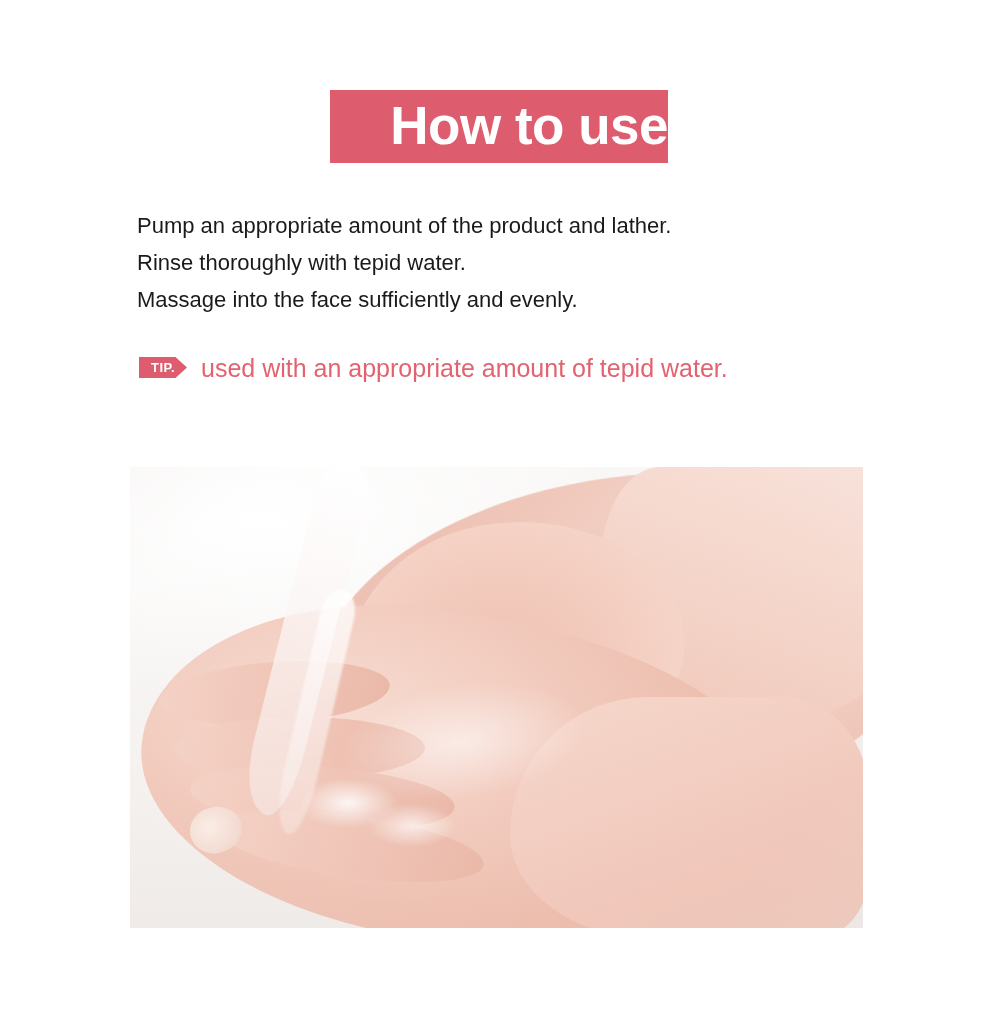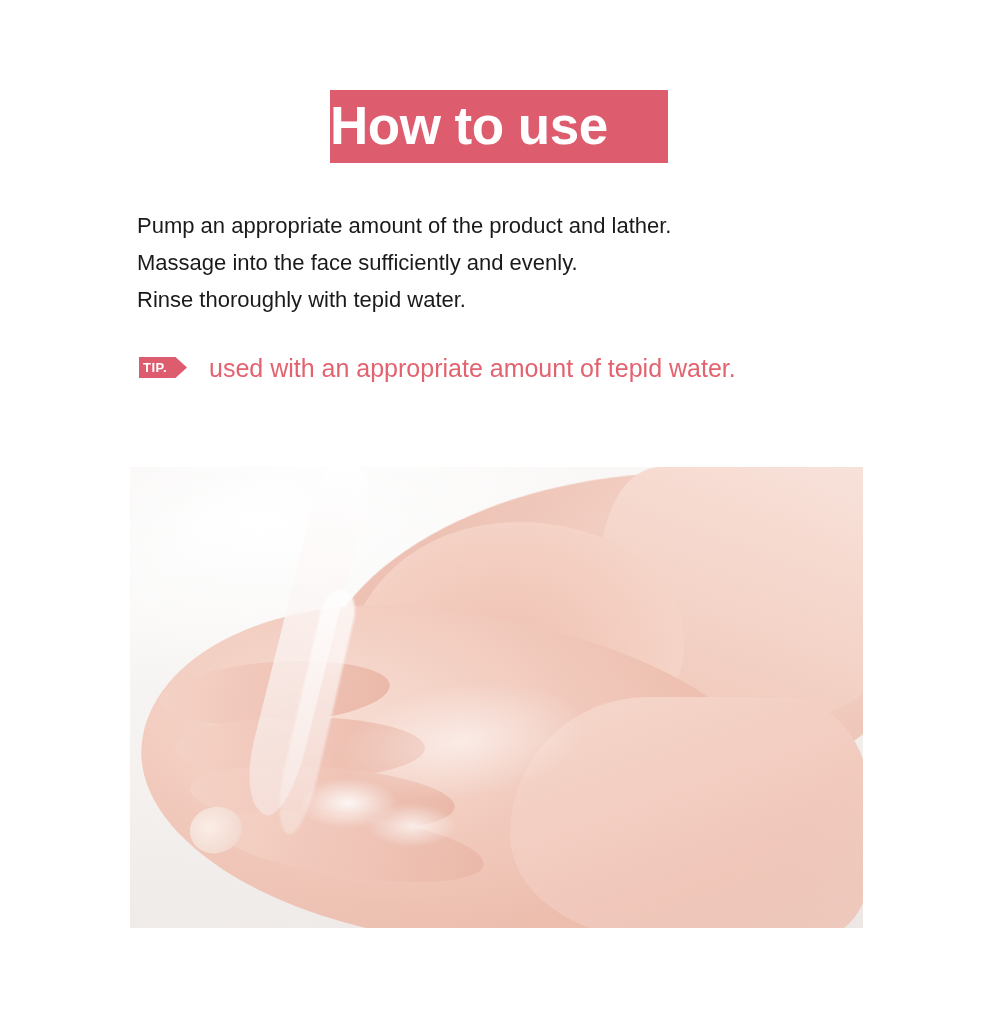--- a/index.html
+++ b/index.html
@@ -18,21 +18,21 @@
   
   .banner {
     position: absolute;
     left: 330px;
     top: 90px;
     width: 338px;
     height: 73px;
     background: #DD5D6E;
     display: flex;
     align-items: center;
-    justify-content: flex-start;
+    justify-content: flex-end;
   }
   .banner-title {
     color: #ffffff;
     font-size: 53px;
     font-weight: bold;
     line-height: 1;
     letter-spacing: -0.5px;
     white-space: nowrap;
     padding-bottom: 3px;
   }
@@ -67,37 +67,37 @@
     width: 48px;
     height: 21px;
     background: #DD5D6E;
     color: #ffffff;
     font-size: 13px;
     font-weight: bold;
     letter-spacing: 0.5px;
     display: flex;
     align-items: center;
     justify-content: flex-start;
-    padding-left: 4px;
+    padding-left: 12px;
     box-sizing: border-box;
     margin-top: 7px;
     -webkit-clip-path: polygon(0 0, 76% 0, 100% 50%, 76% 100%, 0 100%);
     clip-path: polygon(0 0, 76% 0, 100% 50%, 76% 100%, 0 100%);
   }
   .tip-text-col {
     margin-left: 6px;
   }
   .tip-line {
     color: #E2636F;
     font-size: 25px;
     line-height: 36px;
     white-space: nowrap;
   }
   .tip-line-second {
-    margin-left: 16px;
+    margin-left: 8px;
   }
 
   
   .photo {
     position: absolute;
     left: 130px;
     top: 467px;
     width: 733px;
     height: 461px;
     overflow: hidden;
@@ -246,22 +246,22 @@
 </style>
 </head>
 <body>
 
 <div class="banner">
   <span class="banner-title">How to use</span>
 </div>
 
 <div class="instructions">
   <div class="instr-line">Pump an appropriate amount of the product and lather.</div>
+  <div class="instr-line">Rinse thoroughly with tepid water.</div>
   <div class="instr-line">Massage into the face sufficiently and evenly.</div>
-  <div class="instr-line">Rinse thoroughly with tepid water.</div>
 </div>
 
 <div class="tip-block">
   <div class="tip-row-first">
     <span class="tip-badge">TIP.</span>
     <div class="tip-text-col">
       <div class="tip-line tip-line-second">used with an appropriate amount of tepid water.</div>
     </div>
   </div>
 </div>

